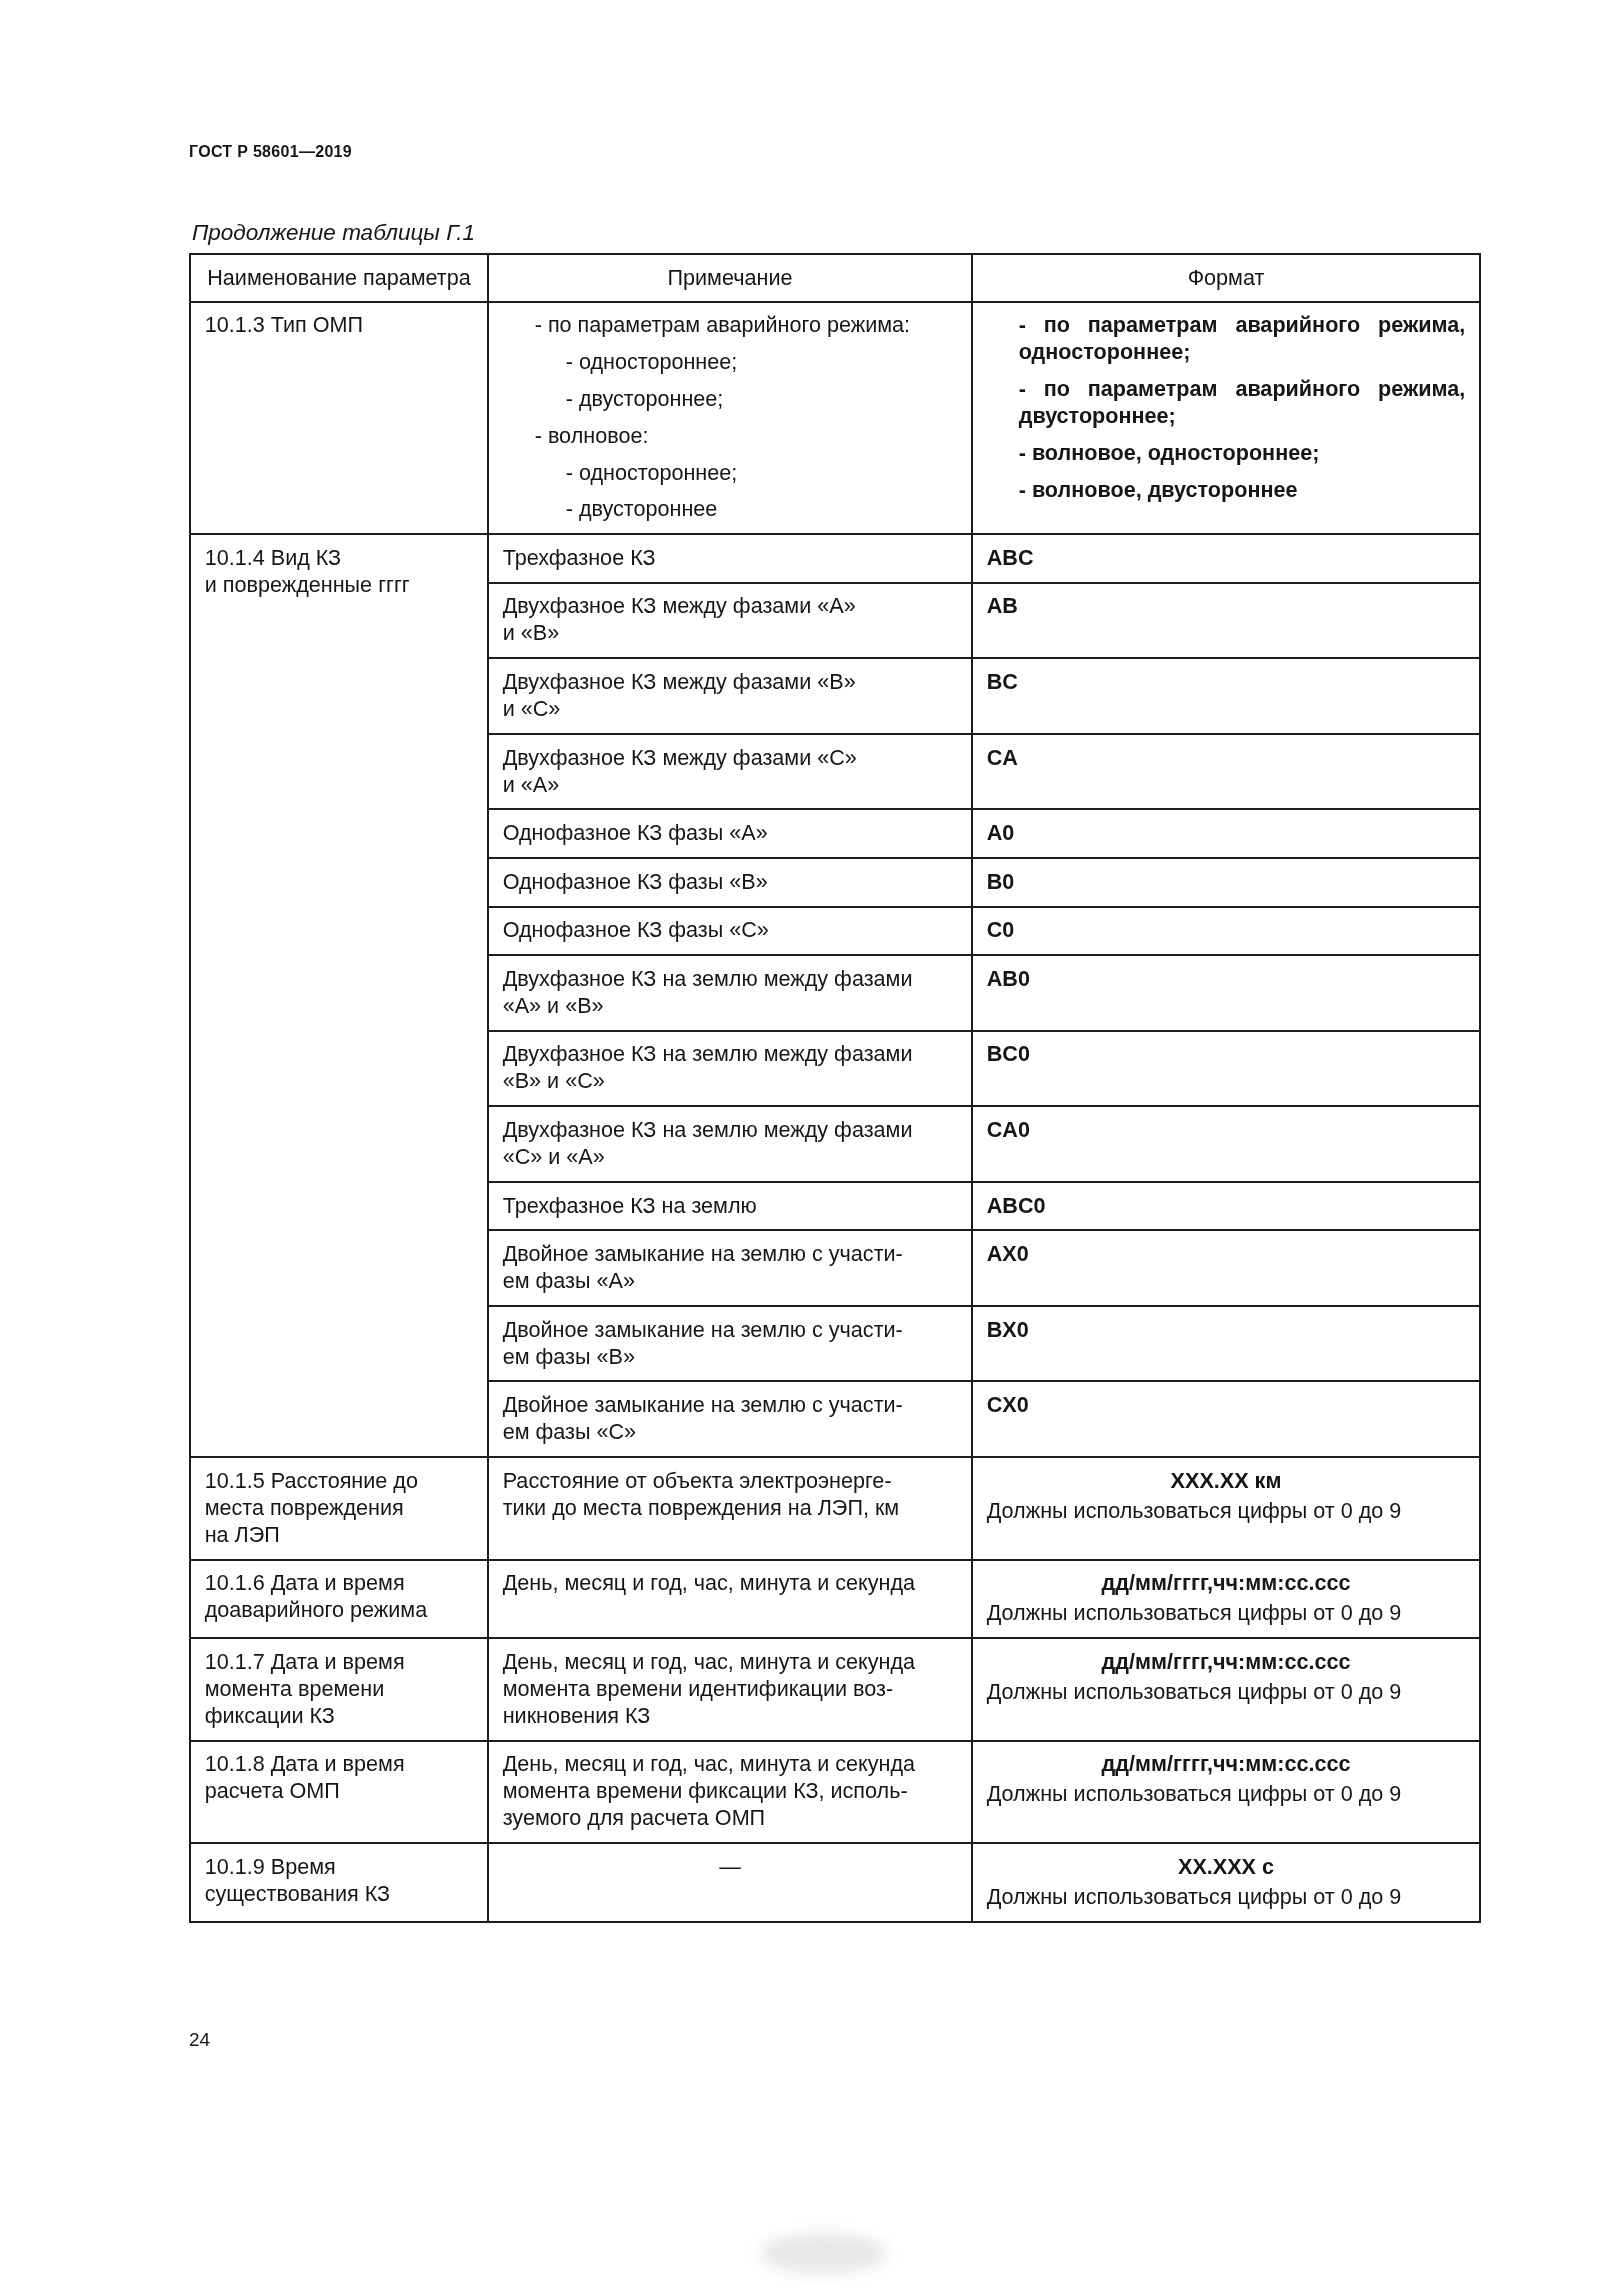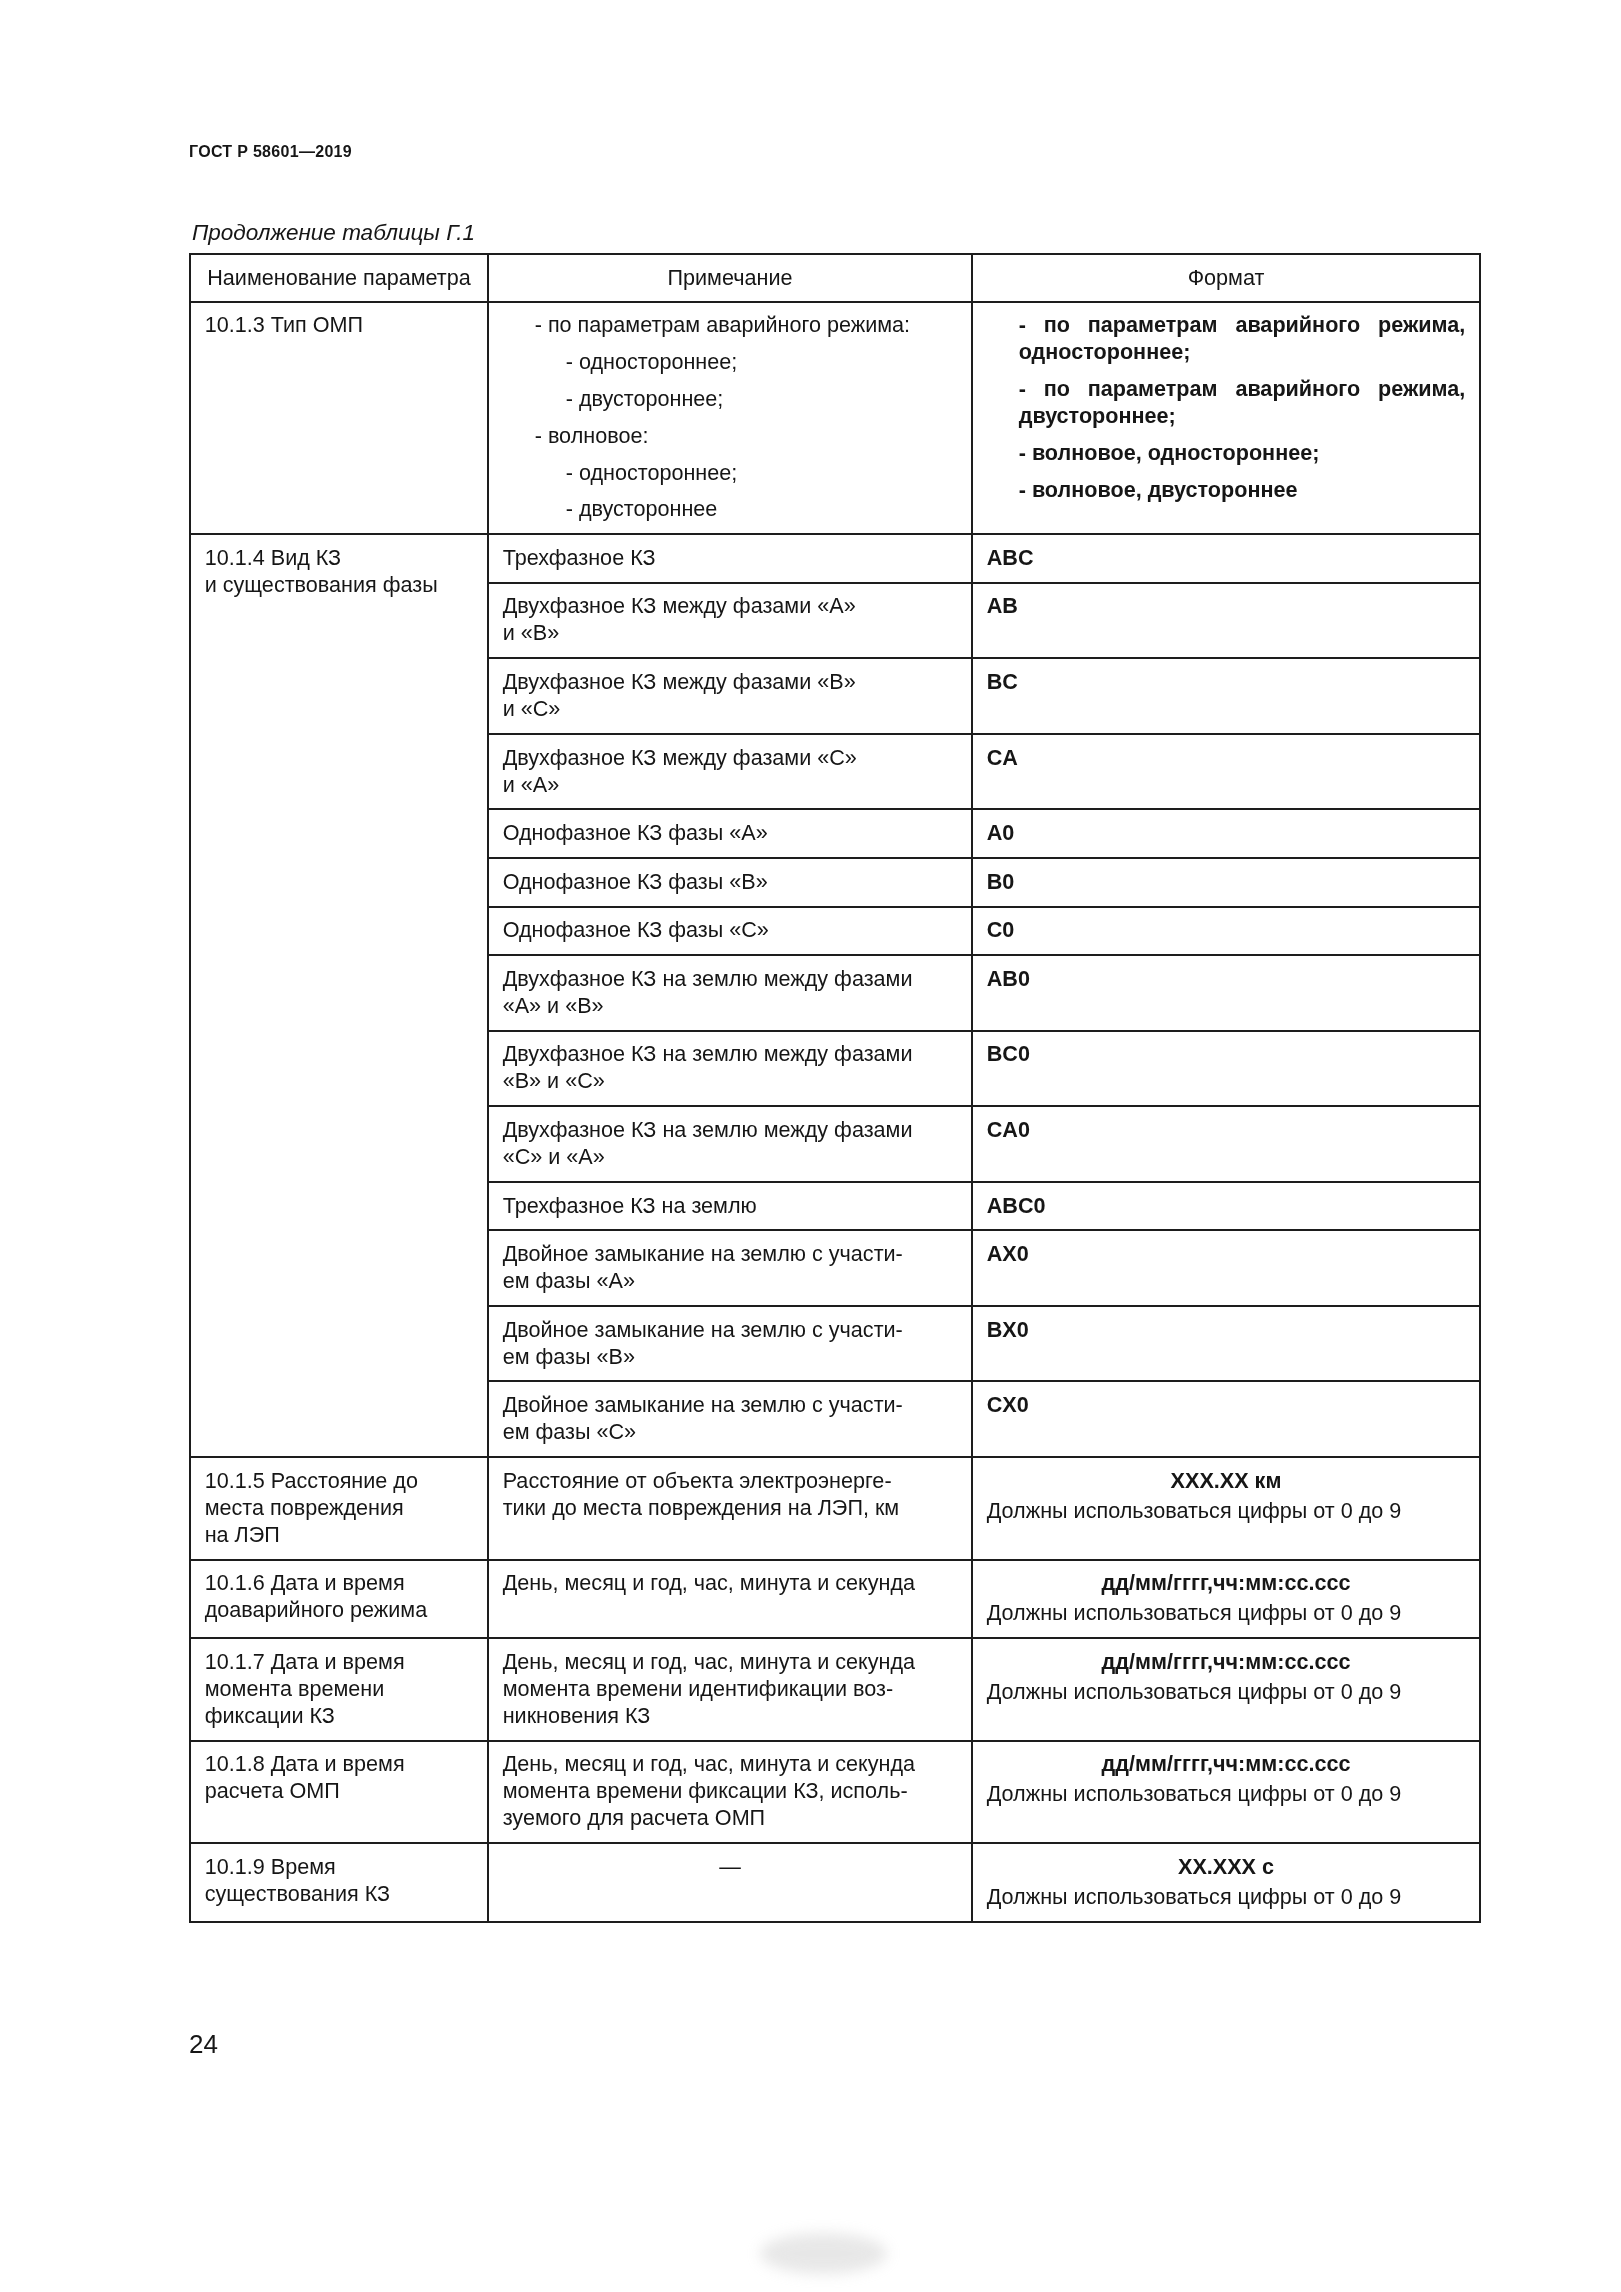--- a/index.html
+++ b/index.html
@@ -54,21 +54,21 @@
   .li { margin-bottom:9.8px;margin-left:32px; }
   .li:last-child { margin-bottom:0; }
   .ind1 { padding-left:31px; }
   .bold { font-weight:bold; }
   .just { text-align:justify; }
   .fmt-value { font-weight:bold; text-align:center; }
   .fmt-note { text-align:left; margin-top:3px; }
 
   .page-number {
     position:absolute; left:189px; top:2029px;
-    font-size:26px;
+    font-size:19px;
   }
 
   .smudge {
     position:absolute; left:760px; top:2233px;
     width:127px; height:41px; border-radius:50%;
     background:#bdbdbd; opacity:0.35; filter:blur(6.9px);
   }
 </style>
 </head>
 <body>
@@ -93,21 +93,21 @@
       </tr>
     </thead>
     <tbody id="tbody">
         <tr>
           <td class="cell">10.1.3 Тип ОМП</td>
           <td class="cell"><div class="li ind0">- по параметрам аварийного режима:</div><div class="li ind1">- одностороннее;</div><div class="li ind1">- двустороннее;</div><div class="li ind0">- волновое:</div><div class="li ind1">- одностороннее;</div><div class="li ind1">- двустороннее</div></td>
           <td class="cell"><div class="li bold just">- по параметрам аварийного режима, одностороннее;</div><div class="li bold just">- по параметрам аварийного режима, двустороннее;</div><div class="li bold just">- волновое, одностороннее;</div><div class="li bold just">- волновое, двустороннее</div></td>
         </tr>
         <tr>
           <td class="cell" rowspan="14">10.1.4 Вид КЗ
-и существования фазы</td>
+и поврежденные гггг</td>
           <td class="cell">Трехфазное КЗ</td>
           <td class="cell code">ABC</td>
         </tr>
         <tr>
           <td class="cell">Двухфазное КЗ между фазами «А»
 и «В»</td>
           <td class="cell code">AB</td>
         </tr>
         <tr>
           <td class="cell">Двухфазное КЗ между фазами «В»

